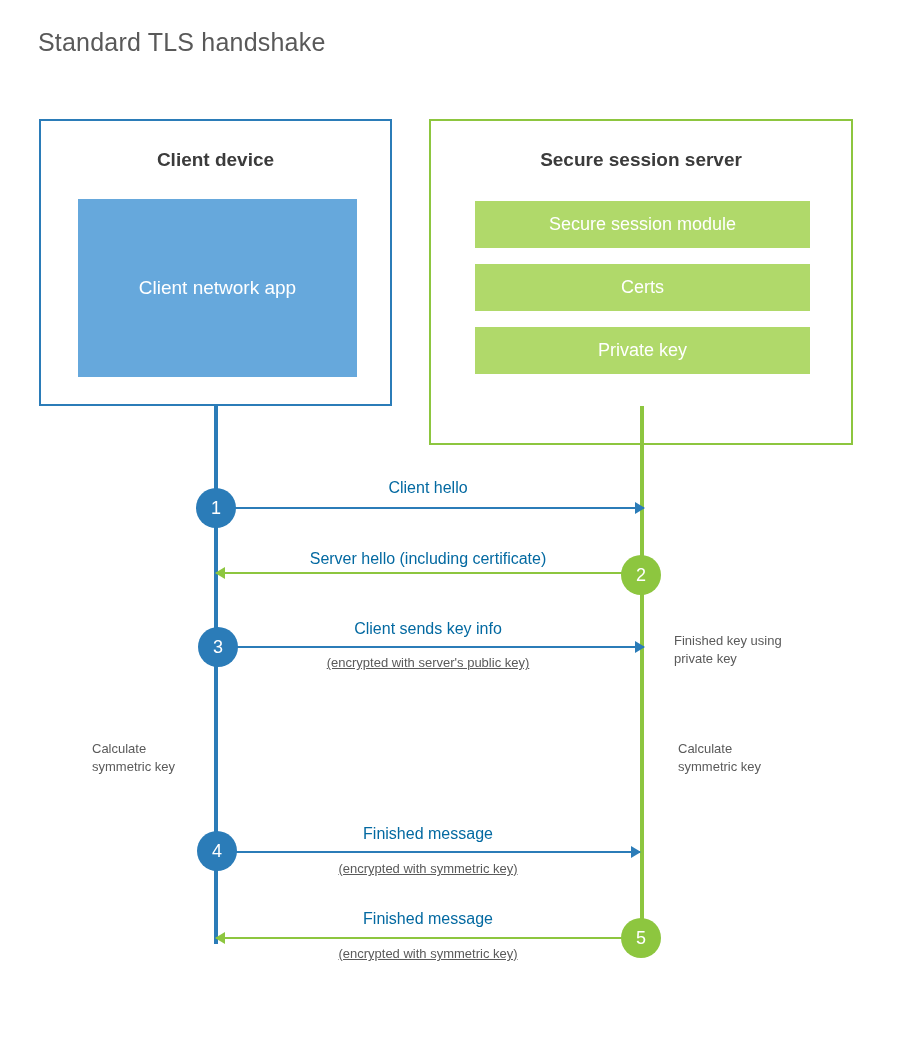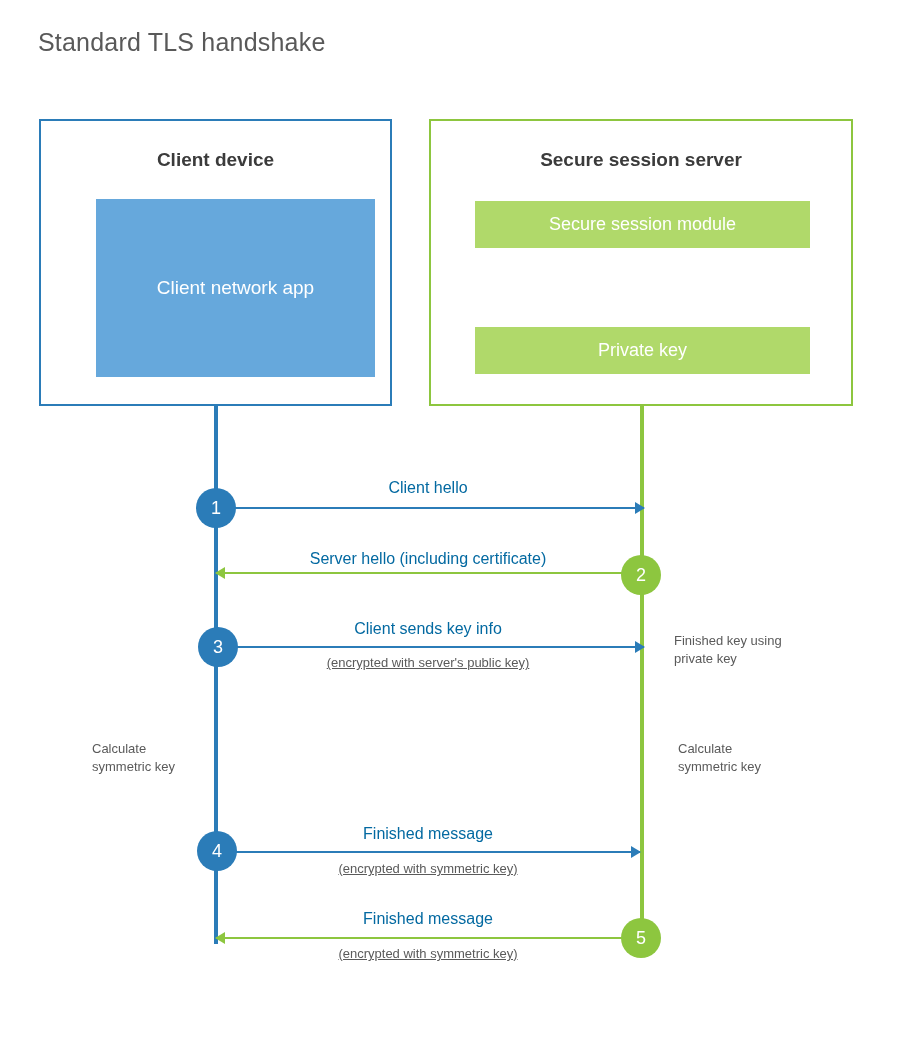--- a/index.html
+++ b/index.html
@@ -37,21 +37,21 @@
     left: 39px;
     top: 119px;
     width: 353px;
     height: 287px;
     border: 2px solid #2b7cb8;
   }
   #server-box {
     left: 429px;
     top: 119px;
     width: 424px;
-    height: 287px;
+    height: 326px;
     border: 2px solid #8dc63f;
   }
   .party-title {
     position: absolute;
     left: 0;
     right: 0;
     top: 28px;
     text-align: center;
     font-size: 19px;
     font-weight: bold;
@@ -67,21 +67,20 @@
     background: #66a8dc;
     color: #ffffff;
     font-size: 19px;
     display: flex;
     align-items: center;
     justify-content: center;
     text-align: center;
     line-height: 1.35;
     padding: 0 18px;
     box-sizing: border-box;
-    margin-left: 18px;
   }
 
   .server-item {
     position: absolute;
     left: 44px;
     width: 335px;
     height: 47px;
     background: #b0d96a;
     color: #ffffff;
     font-size: 18px;
@@ -210,20 +209,21 @@
 <div id="title">Standard TLS handshake</div>
 
 <div id="client-box" class="party-box">
   <div class="party-title">Client device</div>
   <div id="client-app">Client network app</div>
 </div>
 
 <div id="server-box" class="party-box">
   <div class="party-title">Secure session server</div>
   <div id="server-item-0" class="server-item">Secure session module</div>
+  <div id="server-item-1" class="server-item">Certs</div>
   <div id="server-item-2" class="server-item">Private key</div>
 </div>
 
 <div id="client-lifeline" class="lifeline"></div>
 <div id="server-lifeline" class="lifeline"></div>
 
 <div id="arrow-1" class="arrow blue to-right">
   <div class="shaft"></div>
   <div class="head"></div>
 </div>

